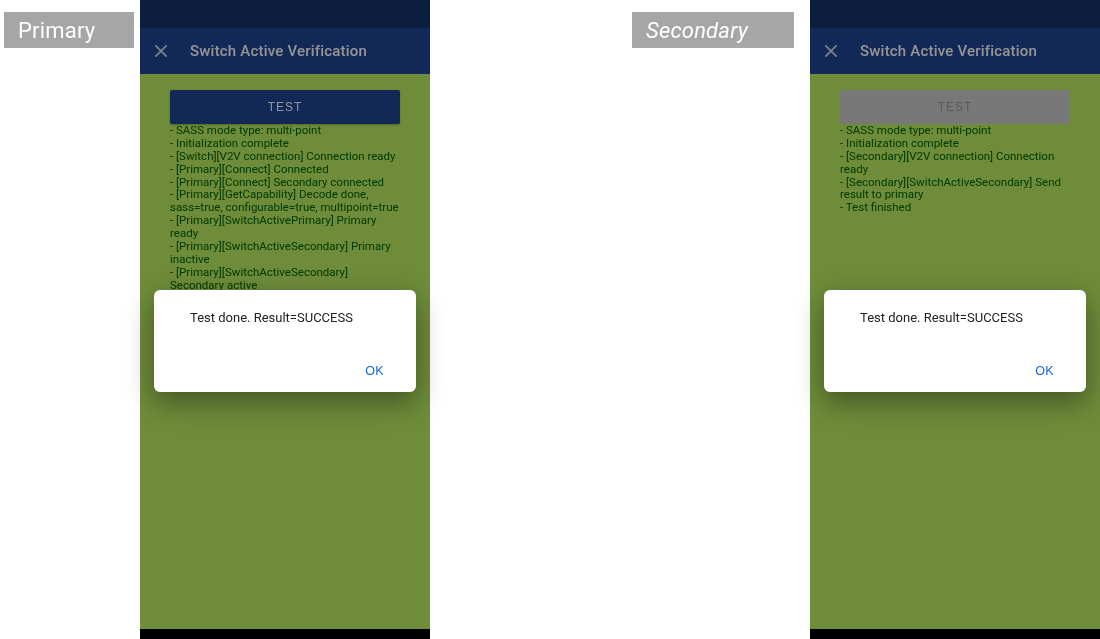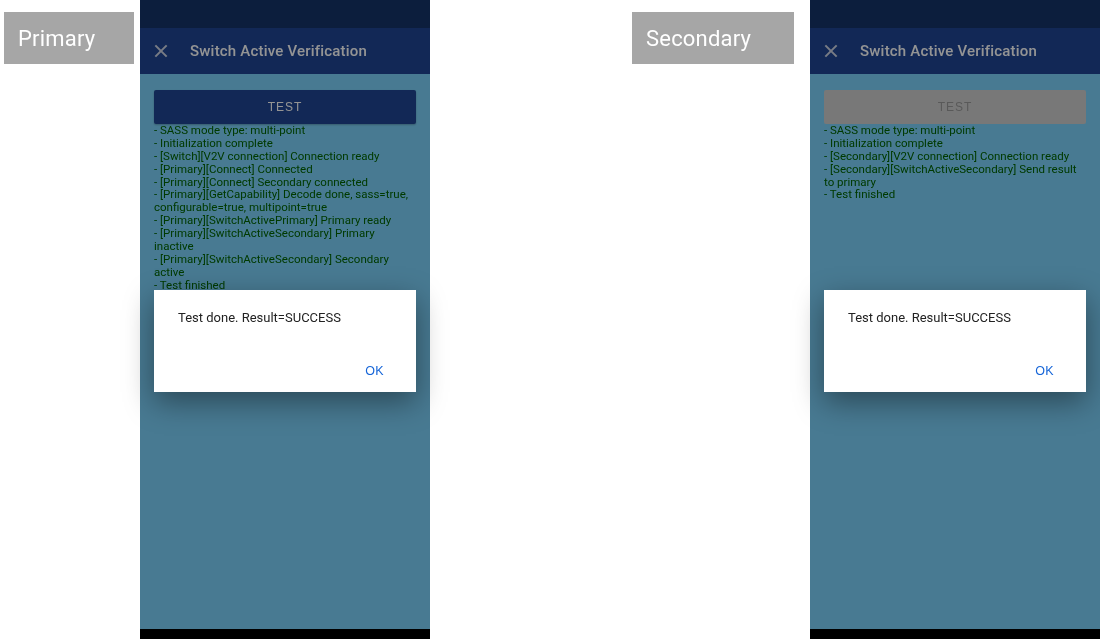--- a/index.html
+++ b/index.html
@@ -49,22 +49,22 @@
     }
     .close-icon::before { transform: rotate(45deg); }
     .close-icon::after  { transform: rotate(-45deg); }
     .app-title {
       font-size: 15px;
       font-weight: 500;
       letter-spacing: .2px;
     }
     .content {
       flex: 1;
-      background: #7dd3fc;
-      padding: 16px 14px;
+      background: #bef264;
+      padding: 16px 30px;
       position: relative;
     }
     .test-btn {
       width: 100%;
       height: 34px;
       background: #1f4694;
       color: #fff;
       border: none;
       border-radius: 2px;
       font-size: 12px;
@@ -90,23 +90,23 @@
       inset: 0;
       background: rgba(0,0,0,.42);
       pointer-events: none;
     }
     
     .dialog {
       position: absolute;
       left: 14px; right: 14px;
       top: 290px;
       background: #fff;
-      border-radius: 0;
+      border-radius: 6px;
       box-shadow: 0 10px 28px rgba(0,0,0,.4);
-      padding: 20px 20px 6px 24px;
+      padding: 20px 20px 6px 36px;
       display: flex;
       flex-direction: column;
     }
     .dialog-msg {
       font-size: 13px;
       color: #222;
     }
     .dialog-actions {
       align-self: flex-end;
       margin-top: 31px;
@@ -120,32 +120,32 @@
       letter-spacing: .4px;
       padding: 8px 12px;
     }
     .bottom-nav {
       height: 10px;
       background: #000;
     }
     .label {
       position: absolute;
       top: 12px;
-      height: 52px;
+      height: 36px;
       background: #a6a6a6;
       color: #fff;
       font-size: 22px;
       font-weight: 400;
       display: flex;
       align-items: center;
       padding: 0 14px;
       letter-spacing: .2px;
     }
     .label-left  { left: 4px;  width: 130px; }
-    .label-right { left: 632px; width: 162px; }
+    .label-right { left: 632px; width: 162px; font-style: italic; }
   </style>
 </head>
 <body>
 
 <div class="label label-left">Primary</div>
 <div class="label label-right">Secondary</div>
 
 <div class="phone phone-left">
   <div class="status-bar"></div>
   <div class="app-bar">

